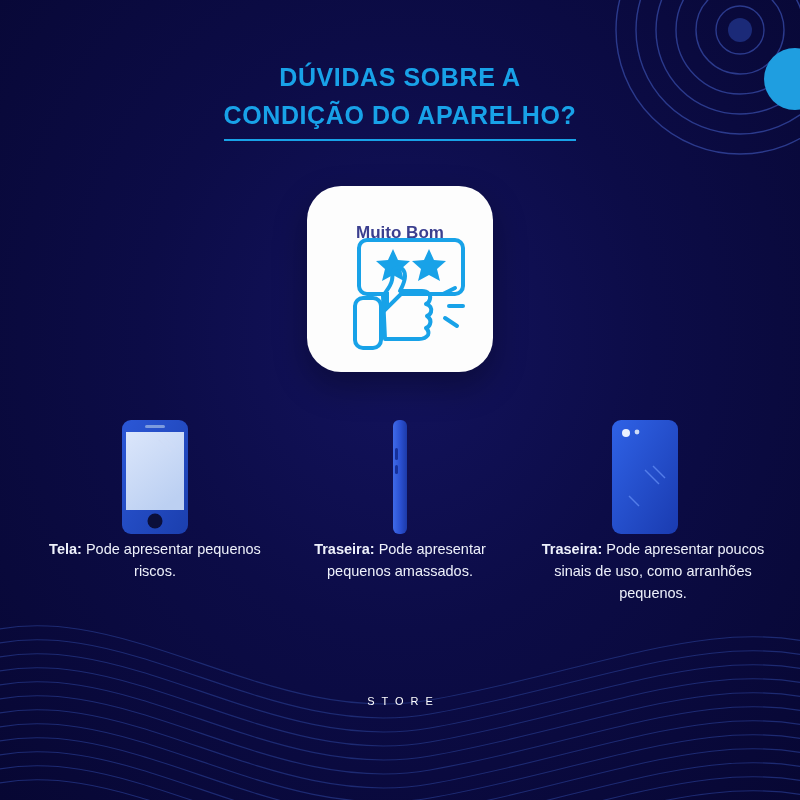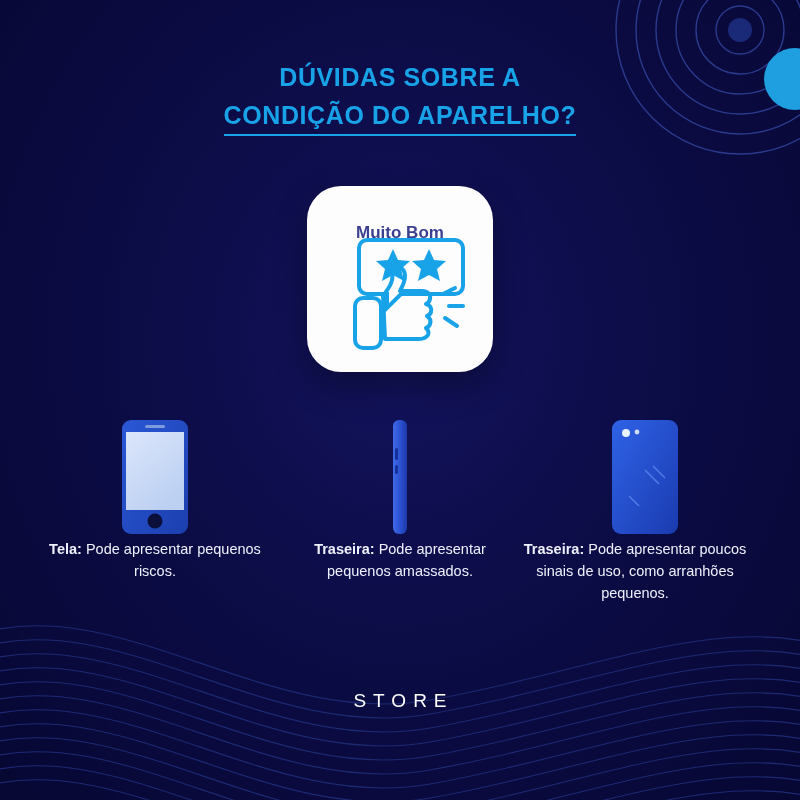--- a/index.html
+++ b/index.html
@@ -58,20 +58,21 @@
   }
   .heading-line {
     color: #18a2e8;
     font-size: 25px;
     font-weight: bold;
     letter-spacing: 0.6px;
     line-height: 38px;
   }
   .heading-line.underlined {
     display: inline-block;
+    padding-bottom: 5px;
     border-bottom: 2px solid #18a2e8;
   }
 
   
   .badge-card {
     position: absolute;
     left: 307px;
     top: 186px;
     width: 186px;
     height: 186px;
@@ -126,39 +127,39 @@
     top: 0;
     width: 230px;
     color: #eef1fb;
     font-size: 14.5px;
     line-height: 22px;
     text-align: center;
   }
   .caption b { font-weight: bold; }
   .caption.c1 { left: 40px; }
   .caption.c2 { left: 285px; }
-  .caption.c3 { left: 520px; }
+  .caption.c3 { left: 538px; }
 
   
   .logo {
     position: absolute;
     left: 0;
     top: 690px;
     width: 800px;
     text-align: center;
   }
   .logo-main {
     color: #ffffff;
     font-size: 36px;
     letter-spacing: 0.5px;
     line-height: 40px;
   }
   .logo-sub {
     color: #ffffff;
-    font-size: 19px;
+    font-size: 11px;
     letter-spacing: 7px;
     padding-left: 7px;
     line-height: 22px;
   }
 </style>
 </head>
 <body>
 
 <div id="page">
 

